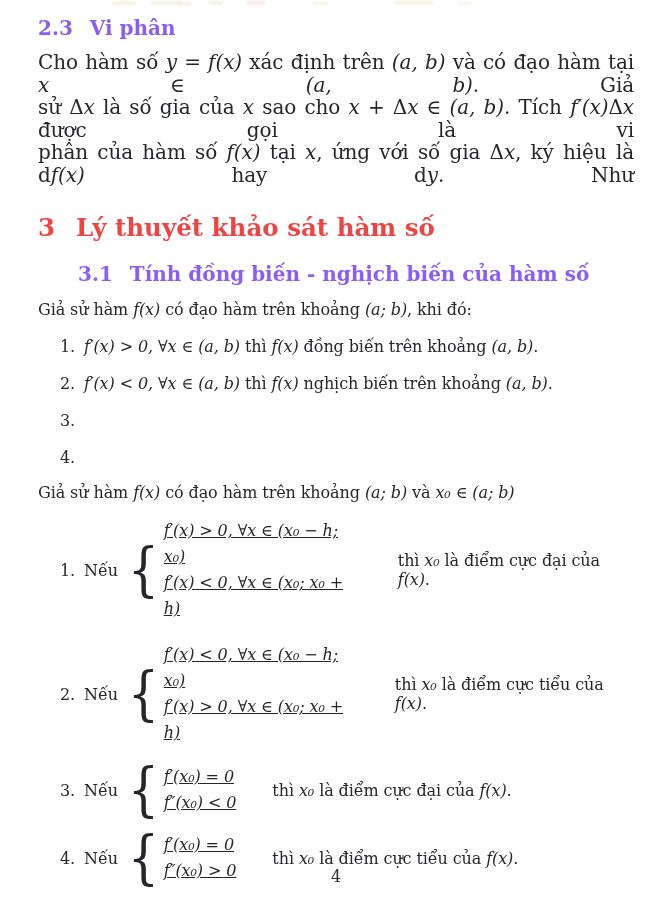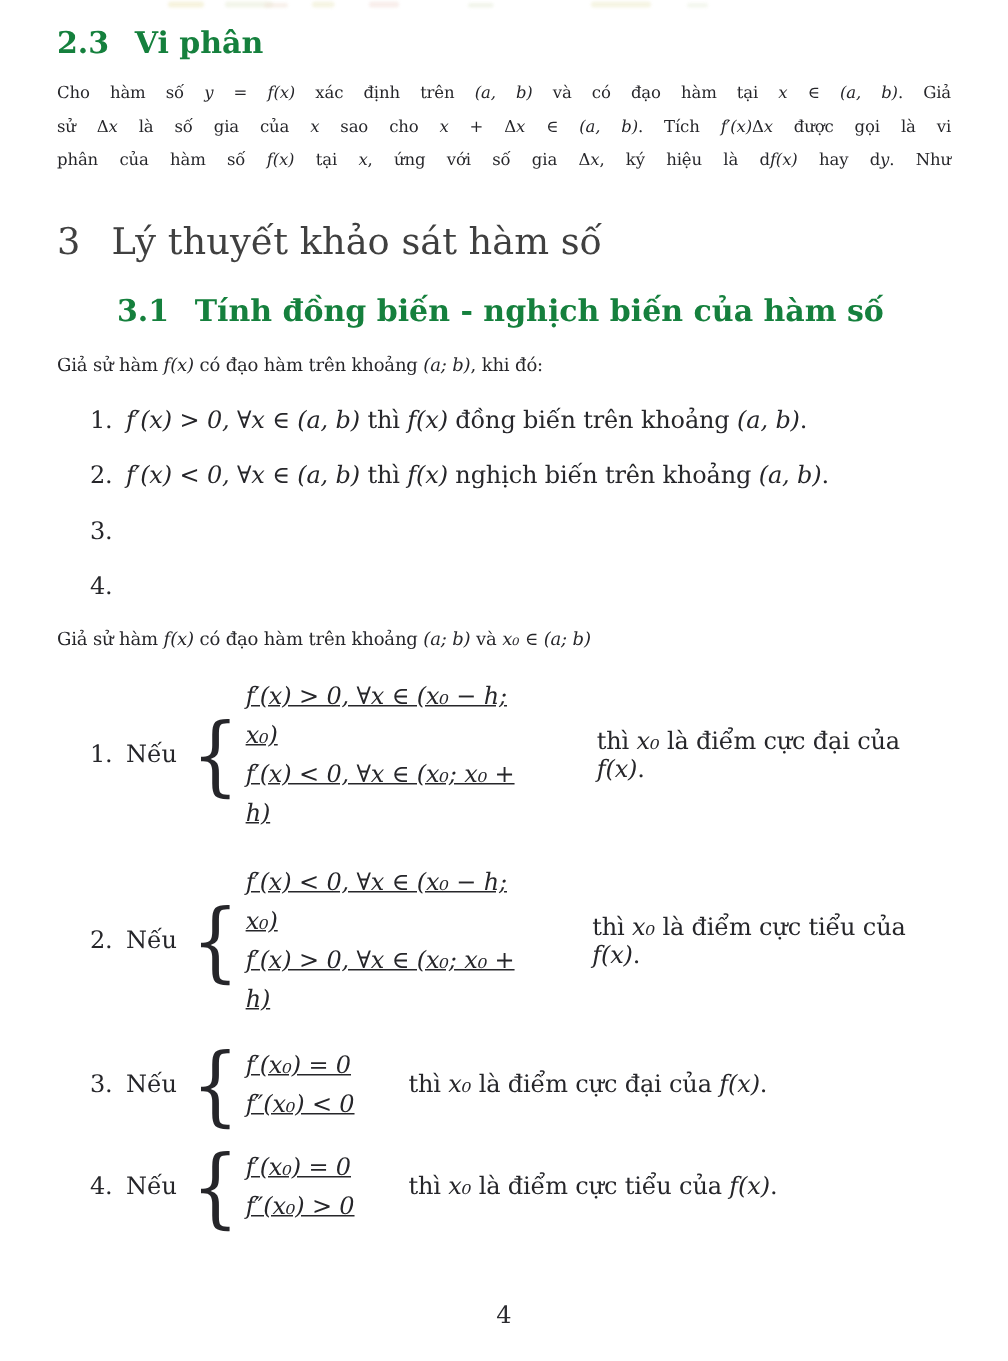--- a/index.html
+++ b/index.html
@@ -31,50 +31,50 @@
     position: absolute;
     border-radius: 2px;
     filter: blur(1.2px);
     opacity: 0.55;
   }
   
   .h-sub {
     font-weight: bold;
     font-size: 20px;
     line-height: 24px;
-    color: #15803d;
+    color: #8b5cf6;
     margin: 0;
   }
   .h-main {
-    font-weight: normal;
+    font-weight: bold;
     font-size: 24.5px;
     line-height: 30px;
-    color: #404040;
+    color: #ef4444;
     margin: 0;
   }
   .h-num { margin-right: 0.85em; }
   .h-sub23 { margin-top: 16px; }
   .h-main3 { margin-top: 27px; }
   .h-sub31 { margin-top: 19px; margin-left: 40px; }
   .h-sub32 { margin-top: 23px; }
   
   .para {
     margin-top: 11px;
-    font-size: 11px;
+    font-size: 20px;
     line-height: 22.5px;
     letter-spacing: -0.1px;
   }
   .pline {
     text-align: justify;
     text-align-last: justify;
   }
   .pline.last { text-align-last: left; }
   .intro {
     margin-top: 13px;
-    font-size: 12px;
+    font-size: 16px;
     line-height: 22px;
     letter-spacing: -0.1px;
   }
   
   .seg-m { font-style: italic; }
   .seg-t, .seg-r { font-style: normal; }
   
   .list31 { margin-top: 3px; }
   .list31 .li {
     display: flex;

